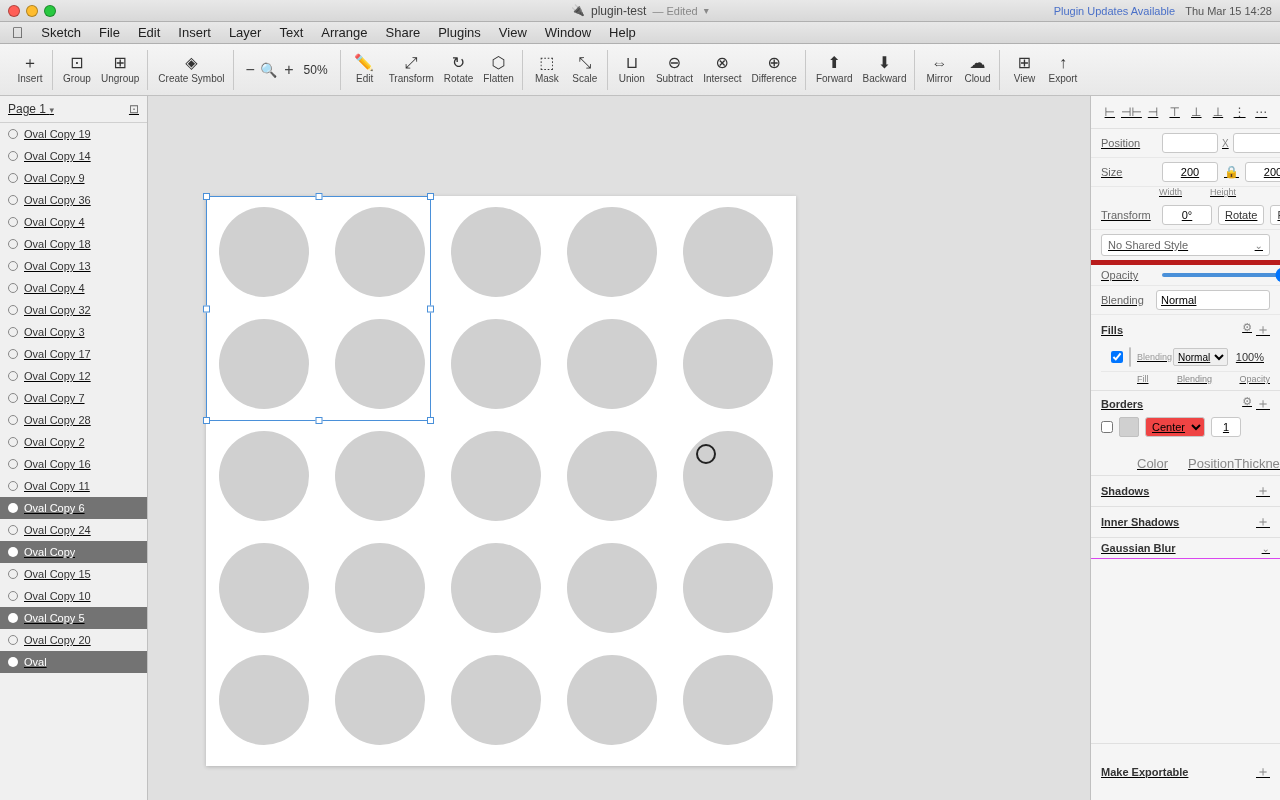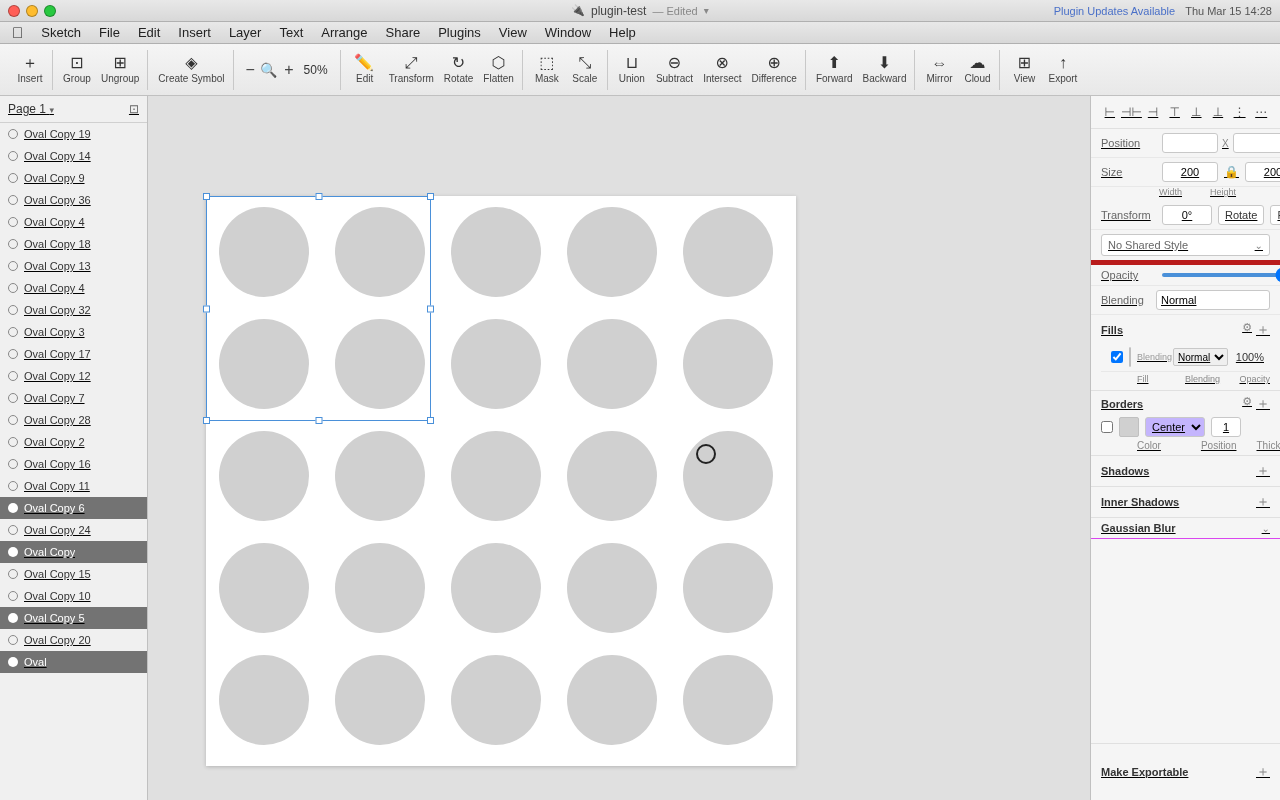--- a/index.html
+++ b/index.html
@@ -306,21 +306,21 @@
       border: 1px solid #c0c0c0;
       border-radius: 2px;
       background: #d0d0d0;
       cursor: pointer;
     }
     .border-pos-select {
       height: 20px;
       border: 1px solid #c8c8c8;
       border-radius: 3px;
       font-size: 11px;
-      background: #c4b5fd;
+      background: #ef4444;
       padding: 0 2px;
       min-width: 50px;
     }
     .border-thickness {
       width: 30px;
       height: 20px;
       border: 1px solid #c8c8c8;
       border-radius: 3px;
       font-size: 11px;
       background: white;
@@ -823,21 +823,21 @@
       </div>
       <div class="fills-row">
         <input type="checkbox" class="fill-checkbox" checked="" style="">
         <div class="fill-color"></div>
         <span class="fill-label" style="font-size:9px; color:#999; min-width:30px;">Blending</span>
         <select style="height:18px; font-size:10px; border:1px solid #c8c8c8; border-radius:2px; flex:1;">
           <option>Normal</option>
         </select>
         <span class="fill-pct">100%</span>
       </div>
-      <div style="display:flex; padding:2px 0 0 36px; gap:8px; font-size:9px; color:#888;">
+      <div style="display:flex; padding:2px 0 0 36px; gap:0; font-size:9px; color:#888;">
         <span style="min-width:20px;">Fill</span>
         <span style="margin-left:20px;">Blending</span>
         <span style="margin-left:auto;">Opacity</span>
       </div>
     </div>
 
     <div class="borders-section">
       <div class="section-header">
         <span class="section-title">Borders</span>
         <div style="display:flex; gap:4px;">
@@ -846,21 +846,21 @@
         </div>
       </div>
       <div class="border-row">
         <input type="checkbox" class="border-checkbox" style="">
         <div class="border-color"></div>
         <select class="border-pos-select">
           <option>Center</option>
         </select>
         <input type="text" class="border-thickness" value="1" style="">
       </div>
-      <div style="display:flex; padding:3px 0 0 36px; gap:20px; font-size:10px; color:#888;">
+      <div style="display:flex; padding:3px 0 0 36px; gap:0; font-size:13px; color:#888;margin-top:16px;">
         <span>Color</span>
         <span style="margin-left:20px;">Position</span>
         <span style="margin-left:auto;">Thickness</span>
       </div>
     </div>
 
     <div class="collapsible-section">
       <div class="collapsible-header">
         <span class="collapsible-title">Shadows</span>
         <span class="collapsible-add">＋</span>

